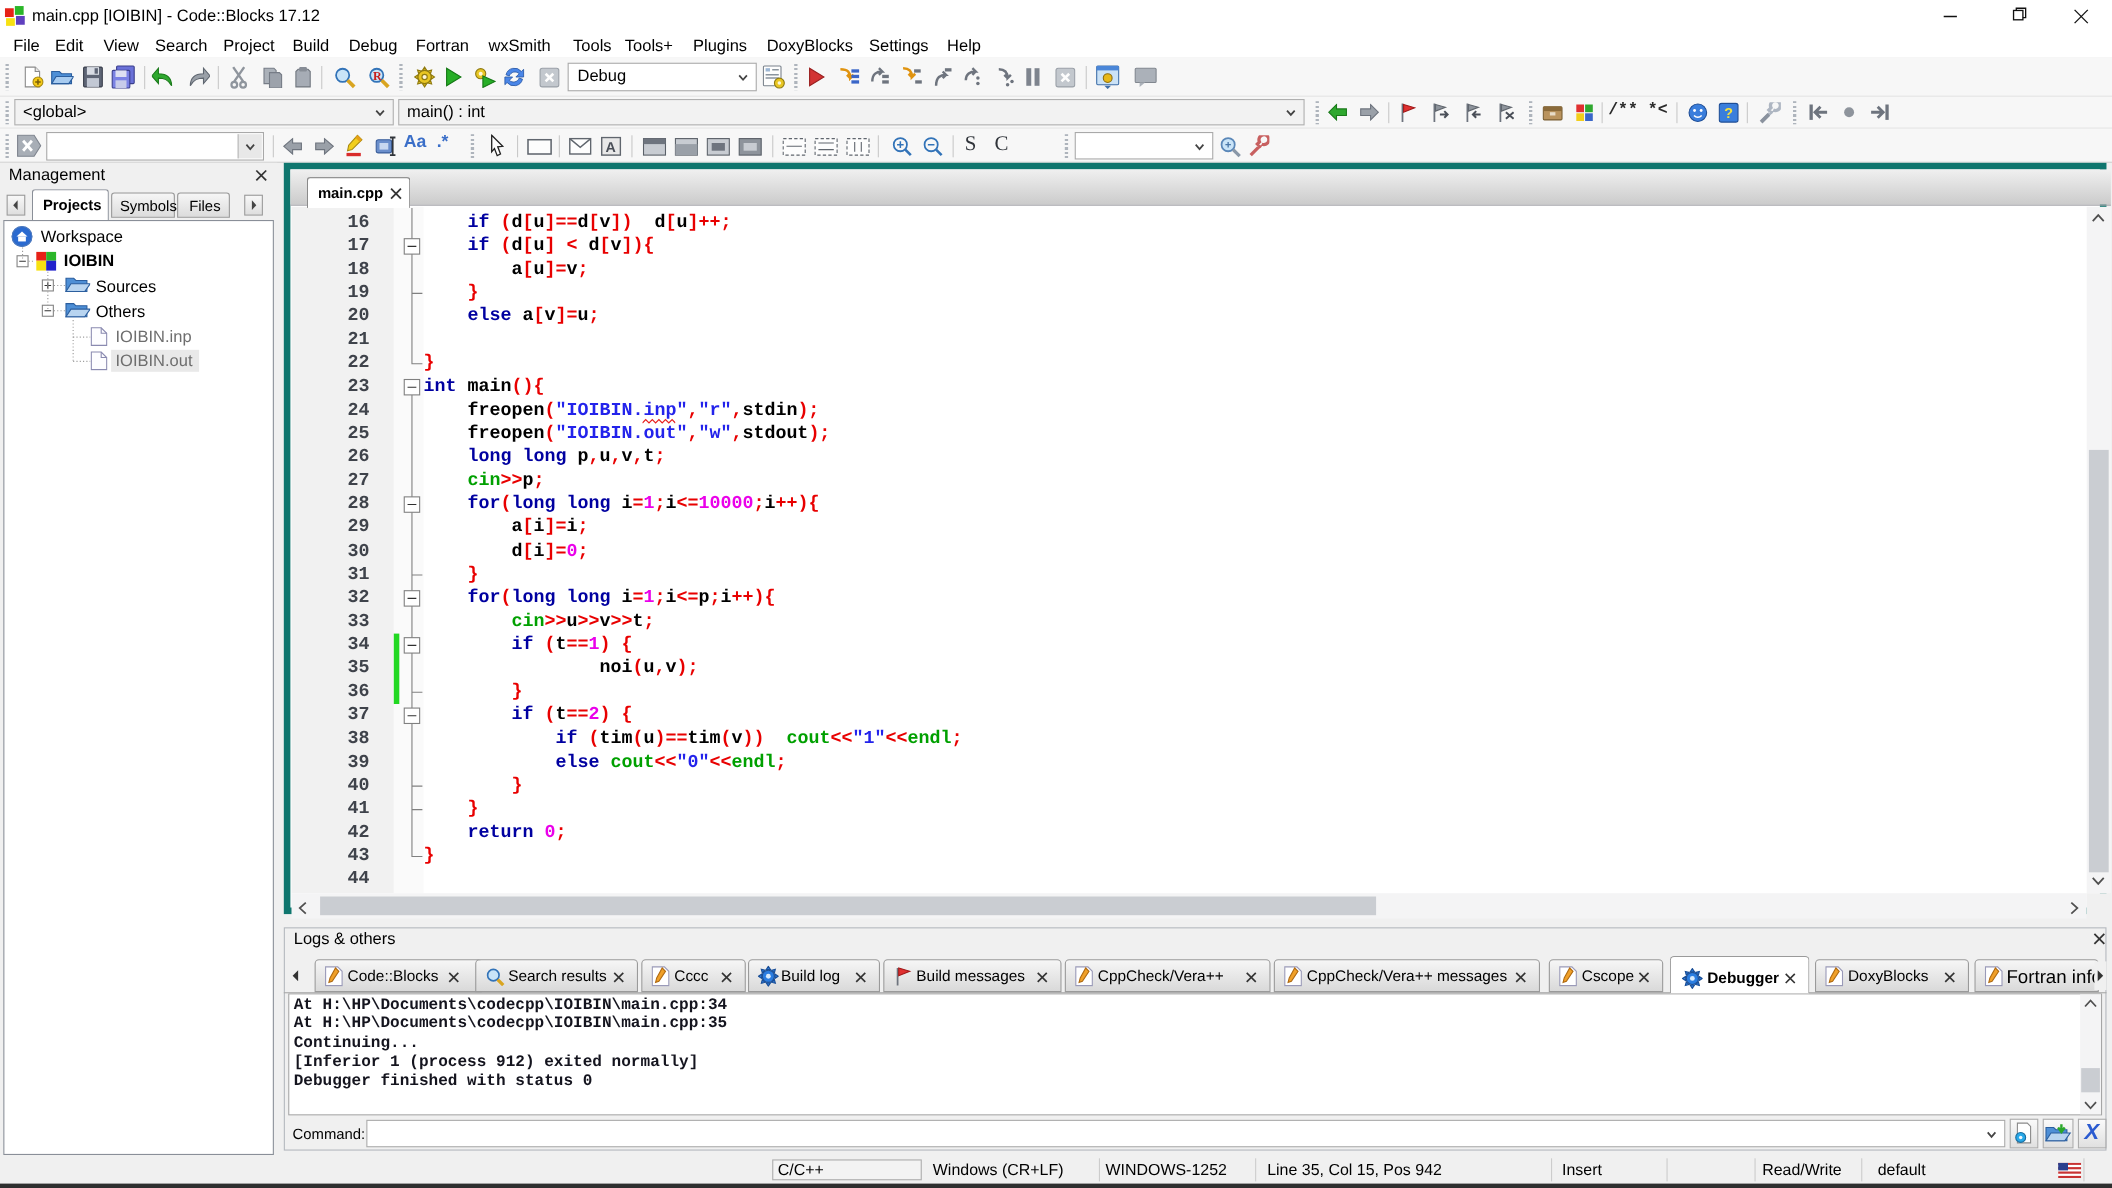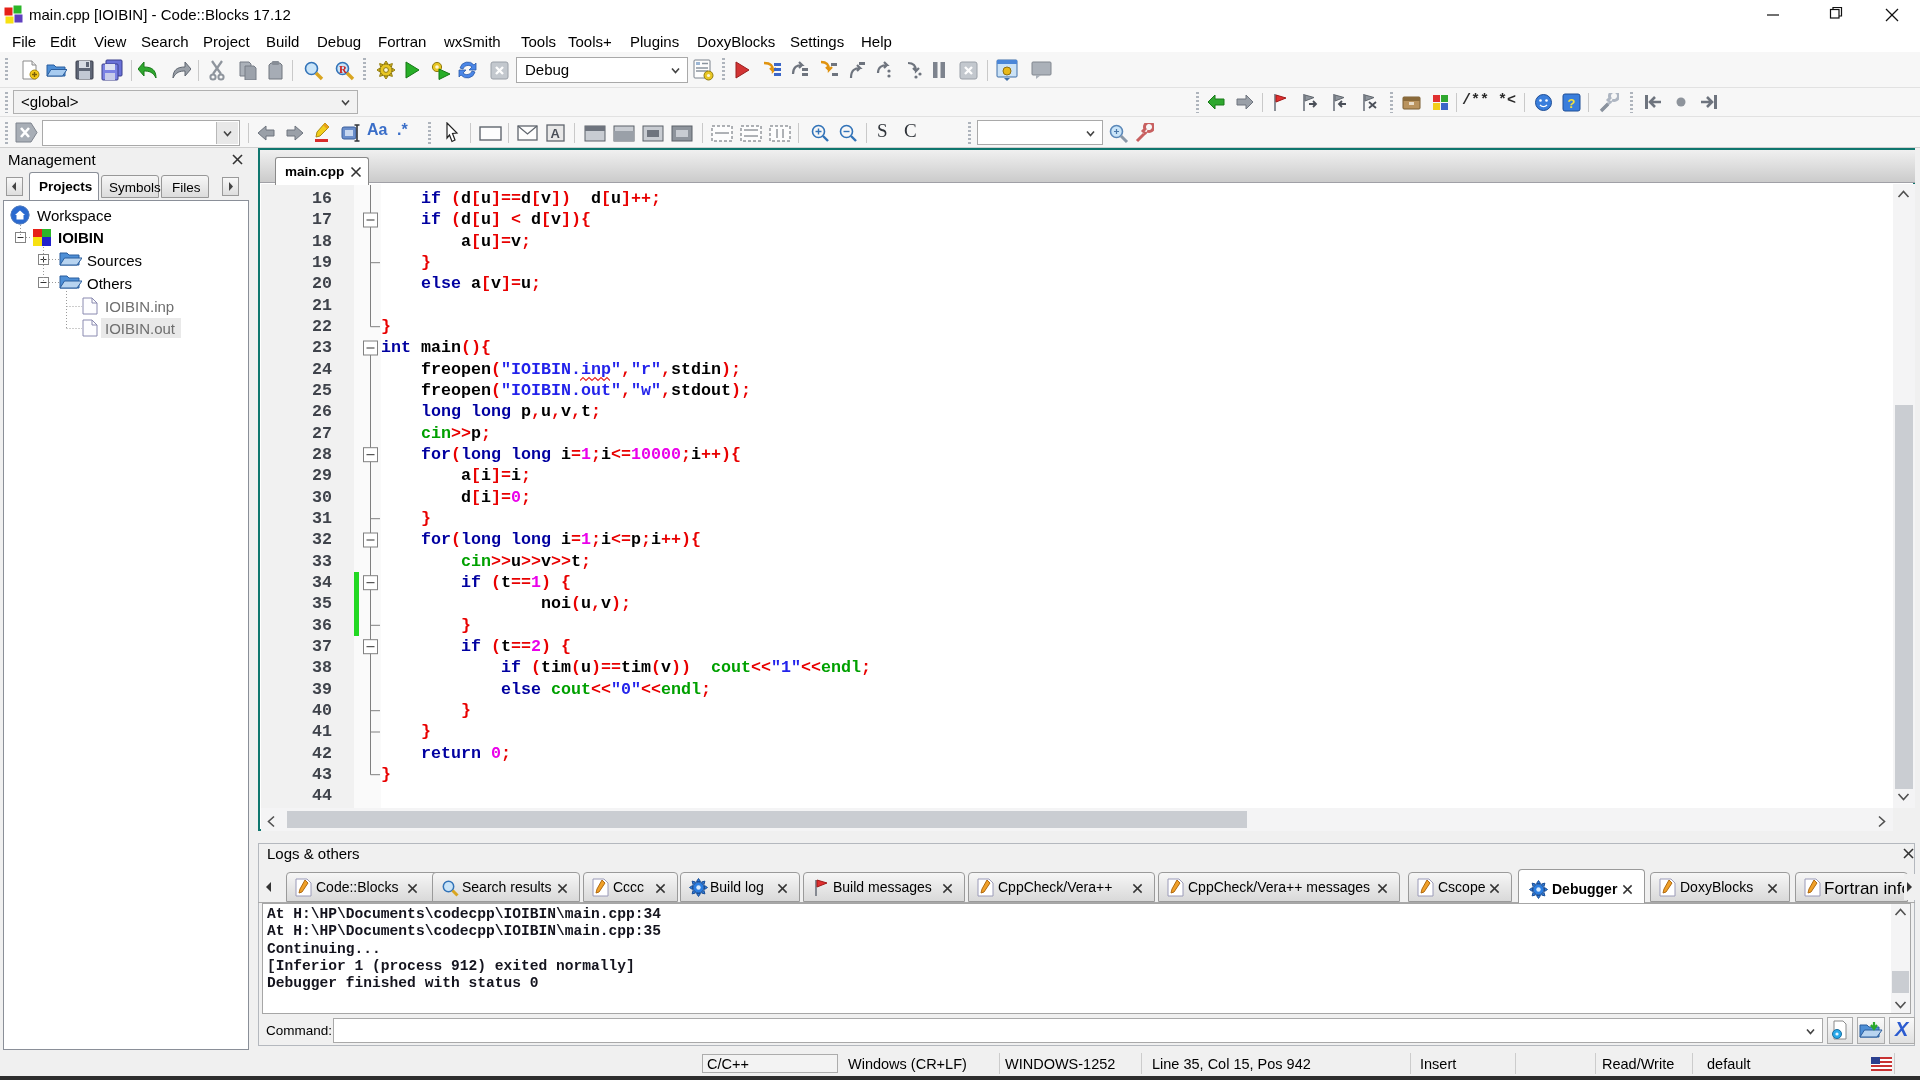--- a/index.html
+++ b/index.html
@@ -17,21 +17,21 @@
 #tb2 { left:0; top:88px; width:1920px; height:29px; background:#F7F7F7; border-bottom:1px solid #E2E2E2; }
 #tb3 { left:0; top:117px; width:1920px; height:31px; background:#F7F7F7; border-bottom:1px solid #CFCFCF; }
 .grip { position:absolute; width:3px; background-image:repeating-linear-gradient(to bottom,#AEB4BC 0 2px,transparent 2px 4px); }
 .tsep { position:absolute; width:1px; background:#C9C9C9; }
 .combo { position:absolute; background:#FFFFFF; border:1px solid #A9A9A9; }
 .combo .cv { position:absolute; right:7px; top:50%; margin-top:-4px; width:9px; height:9px; }
 .cv path { stroke:#444; stroke-width:1.6; fill:none; }
 #mgmt { left:0; top:148px; width:252px; height:903px; background:#F0F0F0; }
 .xglyph line { stroke:#333; stroke-width:1.6; }
 
-#editor { left:258px; top:148px; width:1657px; height:683px; background:#FFFFFF; border:2px solid #0f766e; }
+#editor { left:258px; top:148px; width:1657px; height:683px; background:#FFFFFF; border:6px solid #0f766e; }
 .codeline { position:absolute; white-space:pre; font-family:"Liberation Mono",monospace; font-size:16.66px; line-height:21.33px; height:21.33px; color:#000; font-weight:bold; }
 .lnum { position:absolute; white-space:pre; font-family:"Liberation Mono",monospace; font-size:16.66px; line-height:21.33px; color:#3F434B; width:70px; text-align:right; font-weight:bold; }
 .k { color:#0000A0; font-weight:bold; }
 .o { color:#E80000; }
 .n { color:#EA00EA; }
 .s { color:#2323EB; }
 .g { color:#00A000; font-weight:bold;font-family:Liberation Mono, monospace; }
 
 #logs { left:258px; top:843px; width:1657px; height:203px; background:#F0F0F0; }
 .logline { position:absolute; white-space:pre; font-family:"Liberation Mono",monospace; font-weight:bold; font-size:14.6px; line-height:17.3px; color:#14141E; }
@@ -227,20 +227,26 @@
     </svg>
 </div>
 <div class="abs" id="tb2">
   <div class="grip" style="left:5px;top:4px;height:21px"></div>
   <div class="combo" style="left:13px;top:2px;width:345px;height:24px;background:#F2F2F2;border-color:#B0B0B0">
       <span class="ui abs" style="left:7px;top:2px">&lt;global&gt;</span>
       <svg class="cv" viewBox="0 0 9 9">
         <path d="M1 2.5 L4.5 6.5 L8 2.5"></path>
       </svg>
     </div>
+  <div class="combo" style="left:362px;top:2px;width:824px;height:24px;background:#F2F2F2;border-color:#B0B0B0">
+      <span class="ui abs" style="left:7px;top:2px">main() : int</span>
+      <svg class="cv" viewBox="0 0 9 9">
+        <path d="M1 2.5 L4.5 6.5 L8 2.5"></path>
+      </svg>
+    </div>
   <div class="grip" style="left:1196px;top:4px;height:21px"></div>
   <svg class="abs" style="left:1207px;top:6px" width="18" height="16" viewBox="0 0 18 16">
       <path d="M8 1 L8 5 L17 5 L17 11 L8 11 L8 15 L1 8 Z" fill="#2FA82F" stroke="#1A7A1A"></path>
     </svg>
   <svg class="abs" style="left:1236px;top:6px" width="18" height="16" viewBox="0 0 18 16">
       <path d="M10 1 L10 5 L1 5 L1 11 L10 11 L10 15 L17 8 Z" fill="#9AA0A8" stroke="#6E747E"></path>
     </svg>
   <div class="tsep" style="left:1262px;top:5px;height:19px"></div>
   <svg class="abs" style="left:1271px;top:5px" width="18" height="19" viewBox="0 0 18 19">
       <path d="M4 1 L4 18" stroke="#6E747E" stroke-width="1.6"></path>

